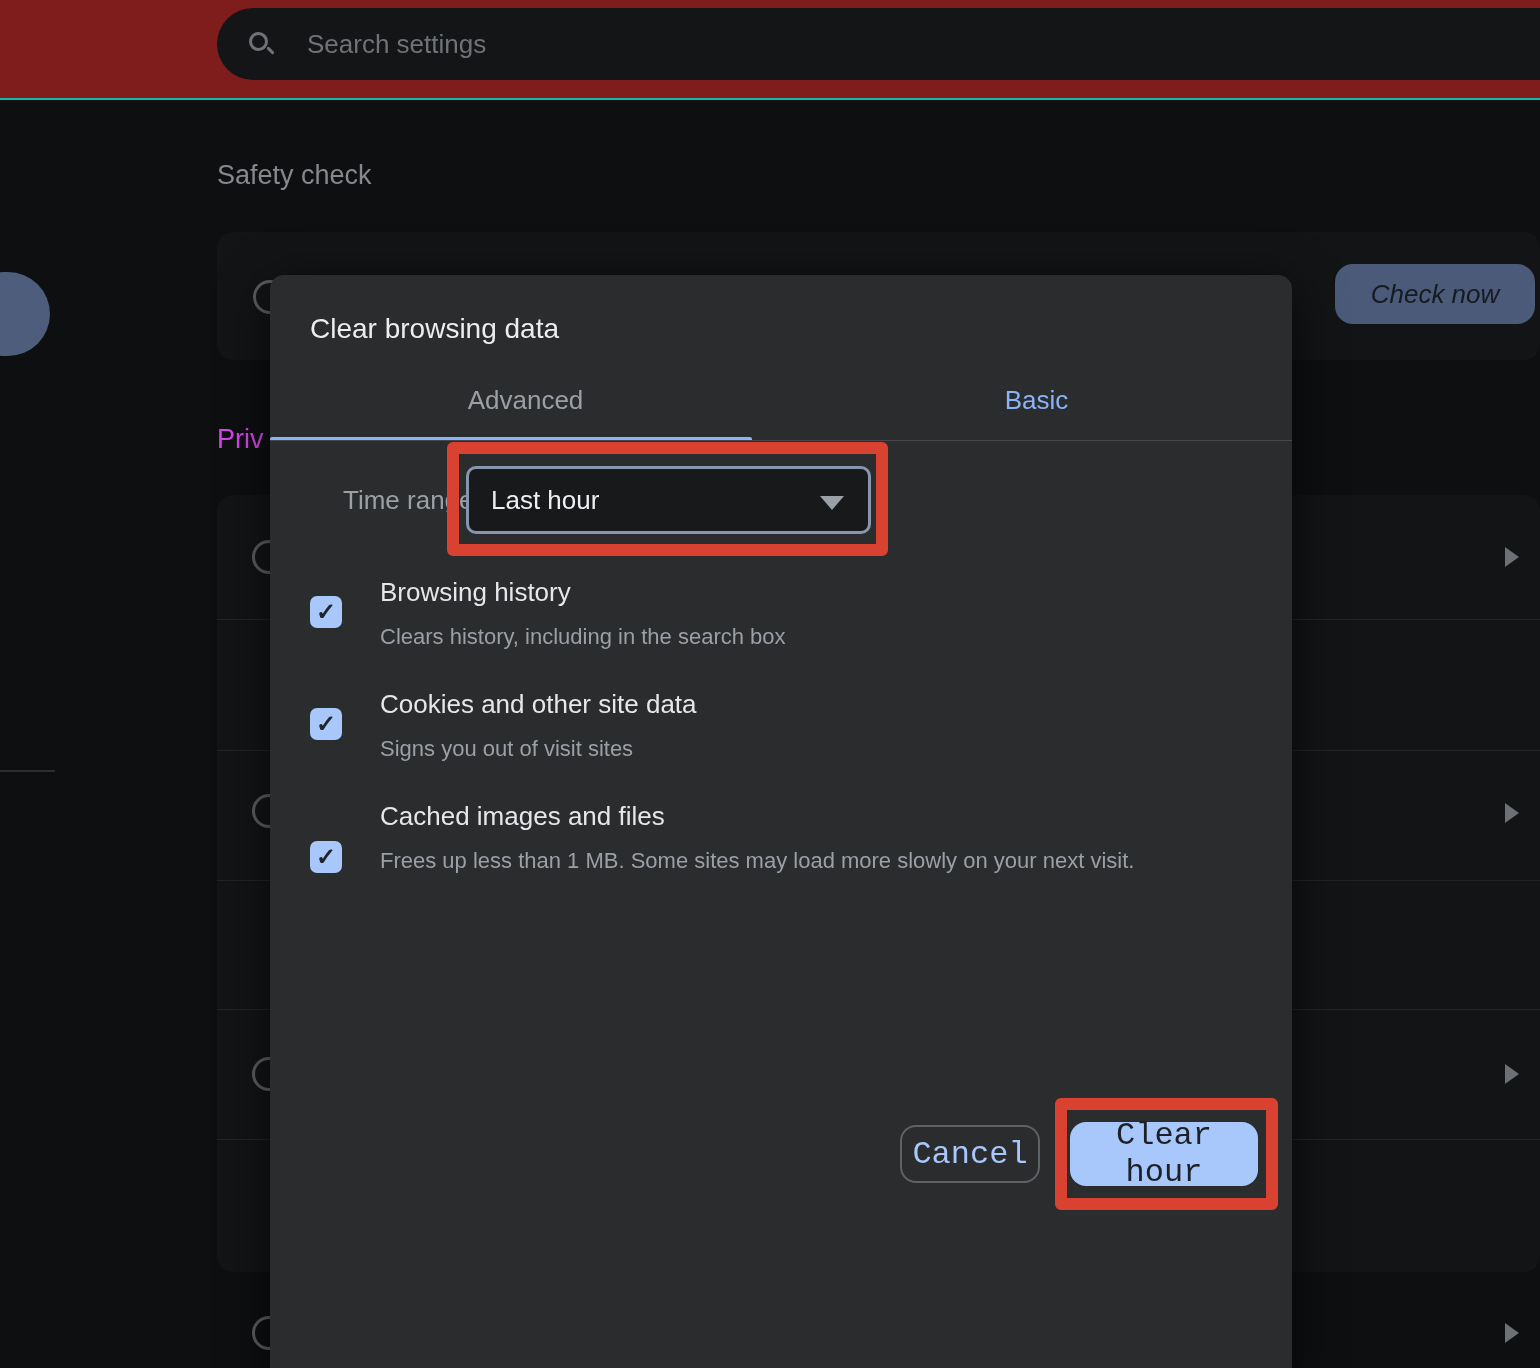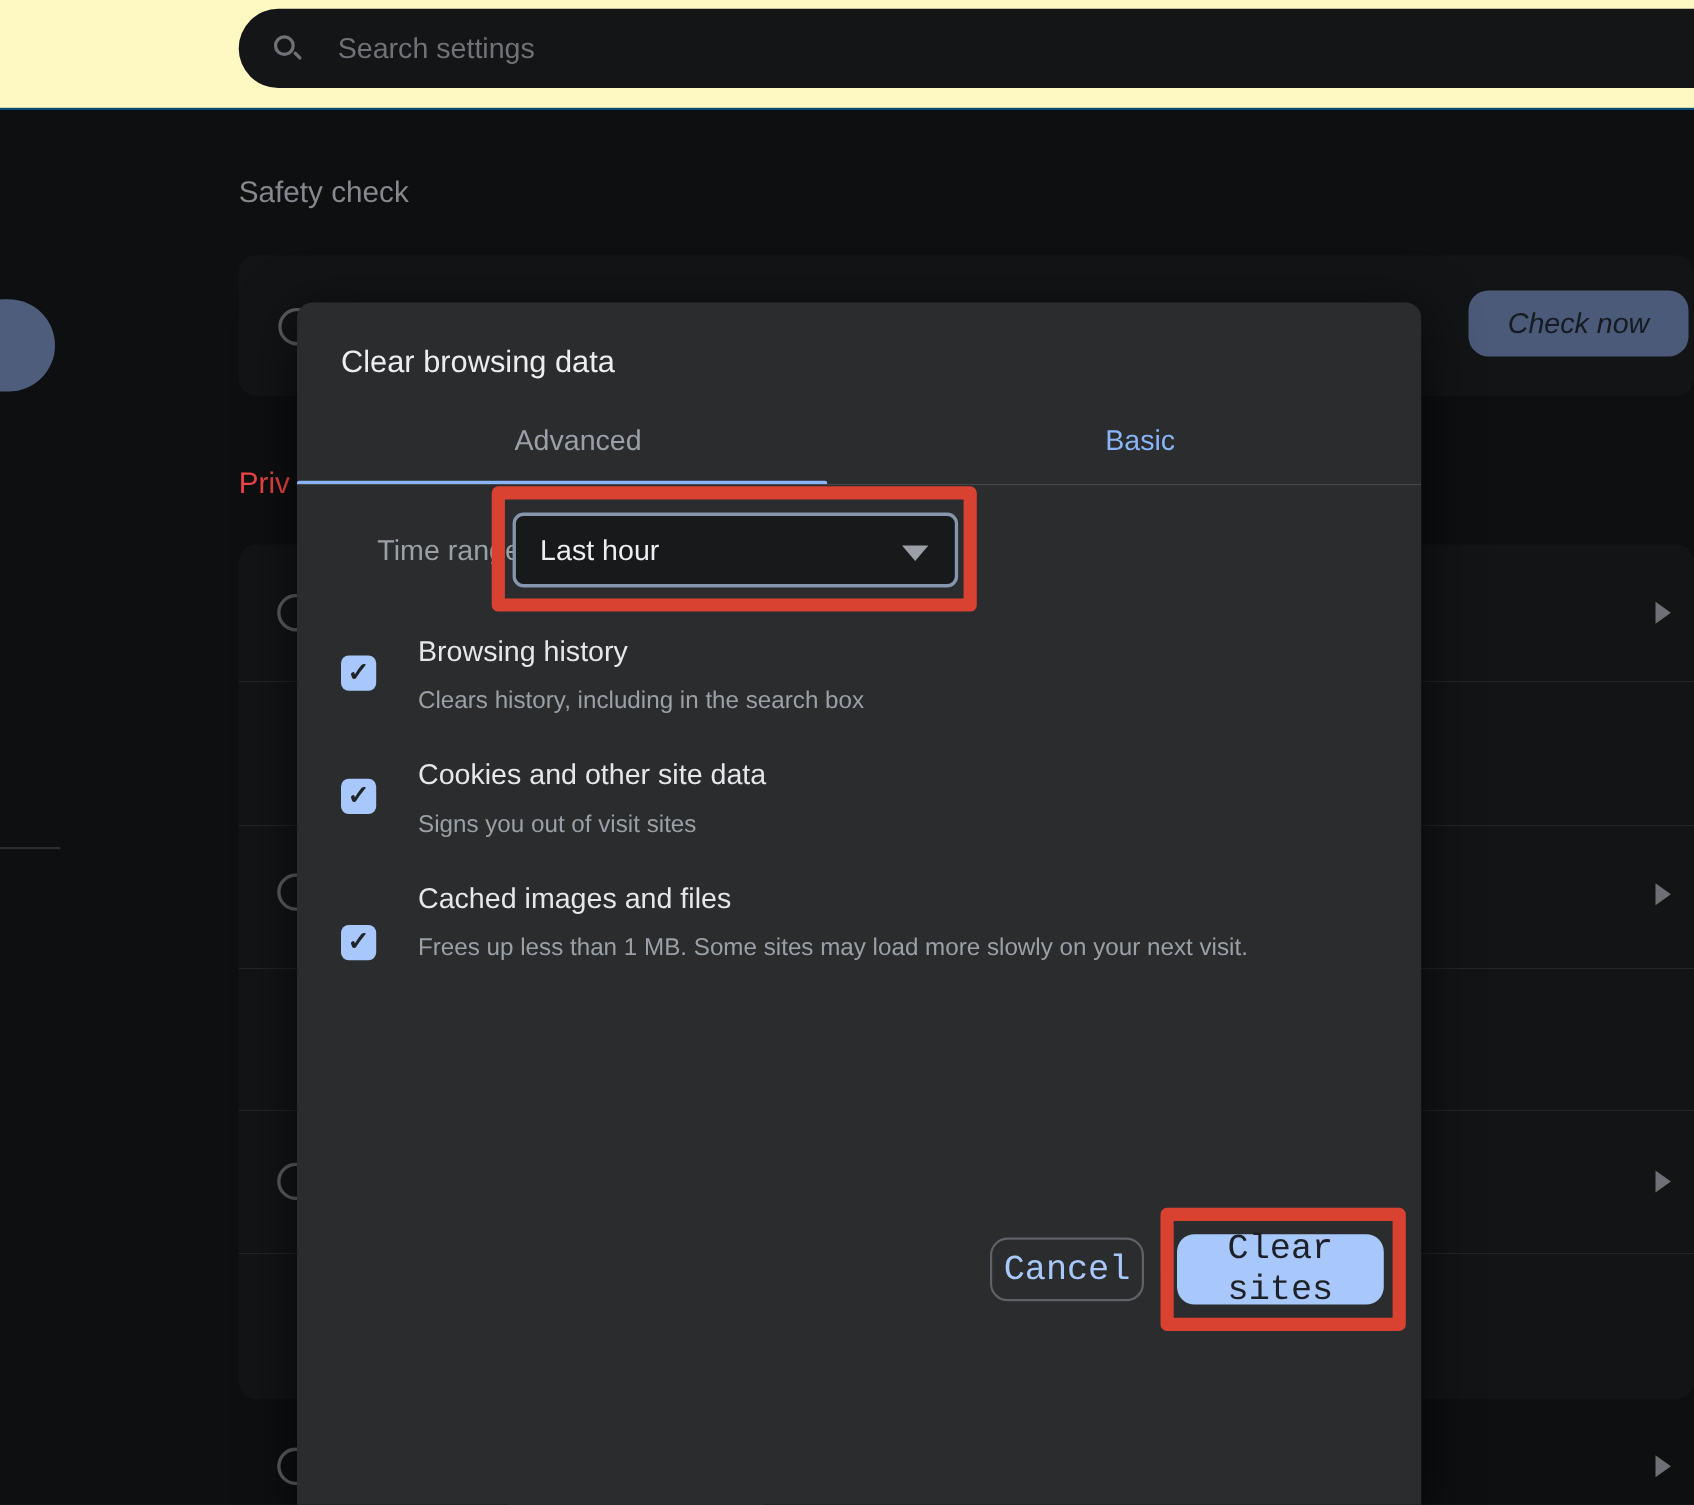--- a/index.html
+++ b/index.html
@@ -6,38 +6,38 @@
   html,body { width:1540px; height:1368px; }
   body {
     position:relative; overflow:hidden;
     background:#0e0f11;
     font-family:"Liberation Sans", sans-serif;
     -webkit-font-smoothing:antialiased;
   }
   .abs { position:absolute; }
 
   
-  .toolbar { left:0; top:0; width:1540px; height:100px; background:#fef9c3; border-bottom:2px solid #0c4a6e; }
+  .toolbar { left:0; top:0; width:1540px; height:100px; background:#7f1d1d; border-bottom:2px solid #14b8a6; }
   .search-field {
     position:absolute; left:217px; top:8px; width:1323px; height:72px;
     background:#141517; border-radius:36px 0 0 36px; display:flex; align-items:center;
   }
   .magnifier { position:relative; width:24px; height:24px; margin-left:32px; flex:0 0 auto; }
   .magnifier .lens { position:absolute; left:0; top:0; width:19px; height:19px; border:3px solid #6f7276; border-radius:50%; }
   .magnifier .tail { position:absolute; left:17px; top:17px; width:9px; height:3px; background:#6f7276; transform:rotate(45deg); border-radius:2px; }
   .search-input {
     flex:1; height:100%; margin-left:34px; background:transparent; border:none; outline:none;
     font-family:"Liberation Sans", sans-serif; font-size:26px; color:#c9cbce;
   }
   .search-input::placeholder { color:#6f7276; opacity:1; }
 
   
   .section-heading { font-size:27px; color:#85888c; }
   .safety-heading { left:217px; top:160px; }
-  .priv-heading { left:217px; top:424px; color:#ef4444; }
+  .priv-heading { left:217px; top:424px; color:#d946ef; }
 
   .card { background:#131416; border-radius:16px; }
   .safety-card { left:217px; top:232px; width:1323px; height:128px; }
   .row-icon-sliver {
     position:absolute; width:34px; height:34px; border-radius:50%;
     border:3px solid #5d6064; background:transparent;
   }
   .check-now-btn {
     position:absolute; left:1118px; top:32px; width:200px; height:60px;
     background:#4a5a78; color:#161a21; border:none; border-radius:18px;
@@ -195,16 +195,16 @@
 
   <div class="checkbox" style="top:566px;">
     <span class="mark">✓</span>
   </div>
   <div class="item-texts" style="top:526px;">
     <div class="item-title">Cached images and files</div>
     <div class="item-subtitle">Frees up less than 1 MB. Some sites may load more slowly on your next visit.</div>
   </div>
 
   <button class="dialog-btn cancel-btn">Cancel</button>
-  <button class="dialog-btn clear-data-btn">Clear sites</button>
+  <button class="dialog-btn clear-data-btn">Clear hour</button>
   <div class="annotation-box annotation-cleardata"></div>
 
 </div>
 
 </body></html>

